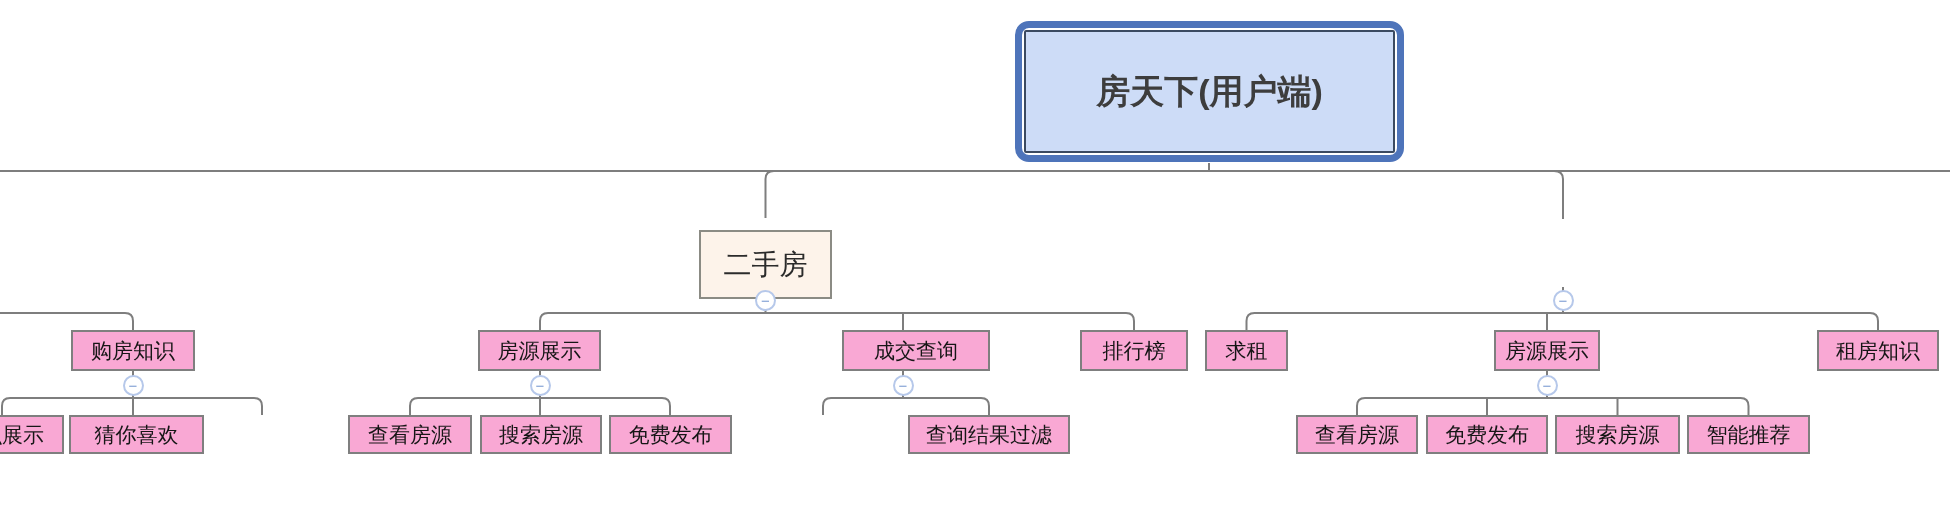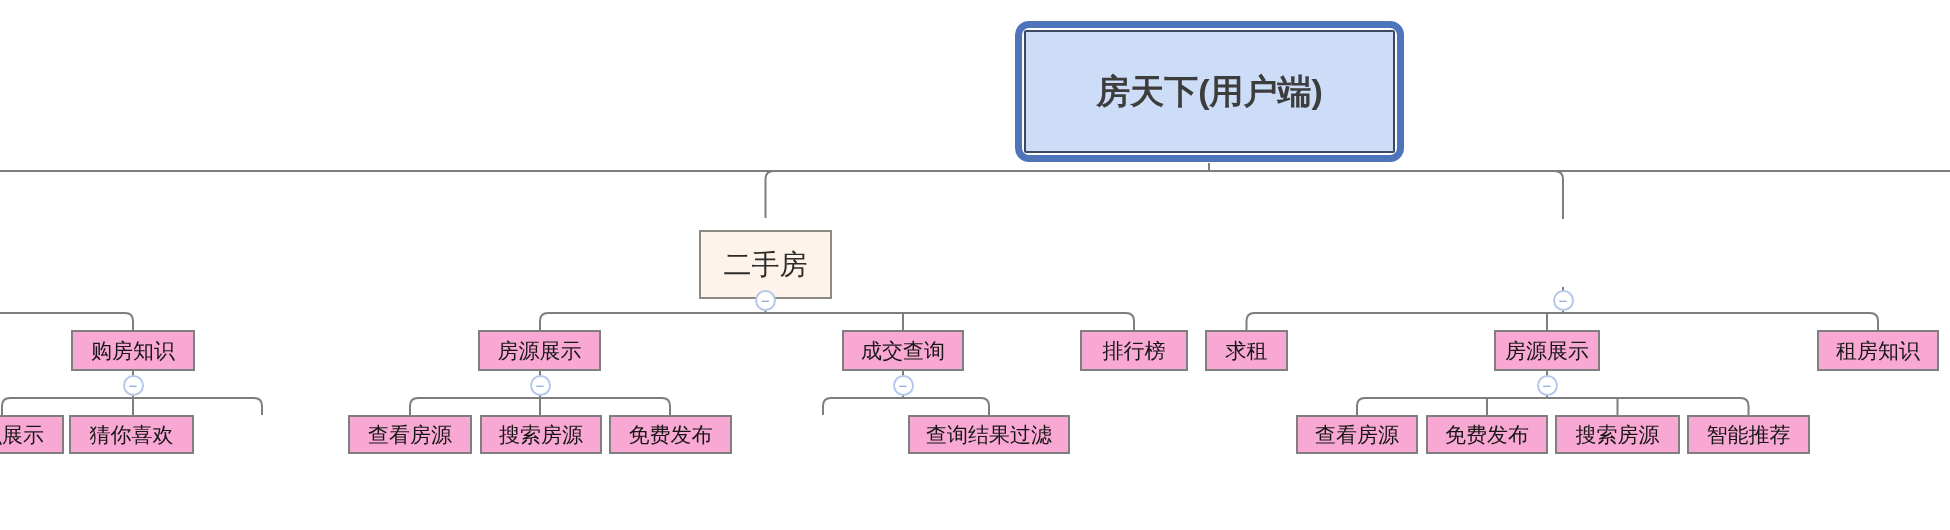--- a/index.html
+++ b/index.html
@@ -57,27 +57,27 @@
   </svg>
 
   <div class="root-node" style="left:1015px;top:21px;width:389px;height:141px">
     <div class="root-inner">房天下(用户端)</div>
   </div>
 
   <div class="n branch" style="left:699px;top:218px;width:133px;height:69px">二手房</div>
 
   <div class="n" style="left:71px;top:330px;width:124px;height:41px">购房知识</div>
   <div class="n" style="left:-60px;top:415px;width:124px;height:39px">知识展示</div>
-  <div class="n" style="left:69px;top:415px;width:125px;height:39px">猜你喜欢</div>
+  <div class="n" style="left:69px;top:415px;width:135px;height:39px">猜你喜欢</div>
 
   <div class="n" style="left:478px;top:330px;width:123px;height:41px">房源展示</div>
   <div class="n" style="left:348px;top:415px;width:124px;height:39px">查看房源</div>
   <div class="n" style="left:480px;top:415px;width:122px;height:39px">搜索房源</div>
   <div class="n" style="left:609px;top:415px;width:123px;height:39px">免费发布</div>
-  <div class="n" style="left:842px;top:330px;width:122px;height:41px">成交查询</div>
+  <div class="n" style="left:842px;top:330px;width:148px;height:41px">成交查询</div>
   <div class="n" style="left:1080px;top:330px;width:108px;height:41px">排行榜</div>
   <div class="n" style="left:908px;top:415px;width:162px;height:39px">查询结果过滤</div>
 
   <div class="n" style="left:1205px;top:330px;width:83px;height:41px">求租</div>
   <div class="n" style="left:1494px;top:330px;width:106px;height:41px">房源展示</div>
   <div class="n" style="left:1296px;top:415px;width:122px;height:39px">查看房源</div>
   <div class="n" style="left:1426px;top:415px;width:122px;height:39px">免费发布</div>
   <div class="n" style="left:1555px;top:415px;width:125px;height:39px">搜索房源</div>
   <div class="n" style="left:1687px;top:415px;width:123px;height:39px">智能推荐</div>
   <div class="n" style="left:1817px;top:330px;width:122px;height:41px">租房知识</div>

